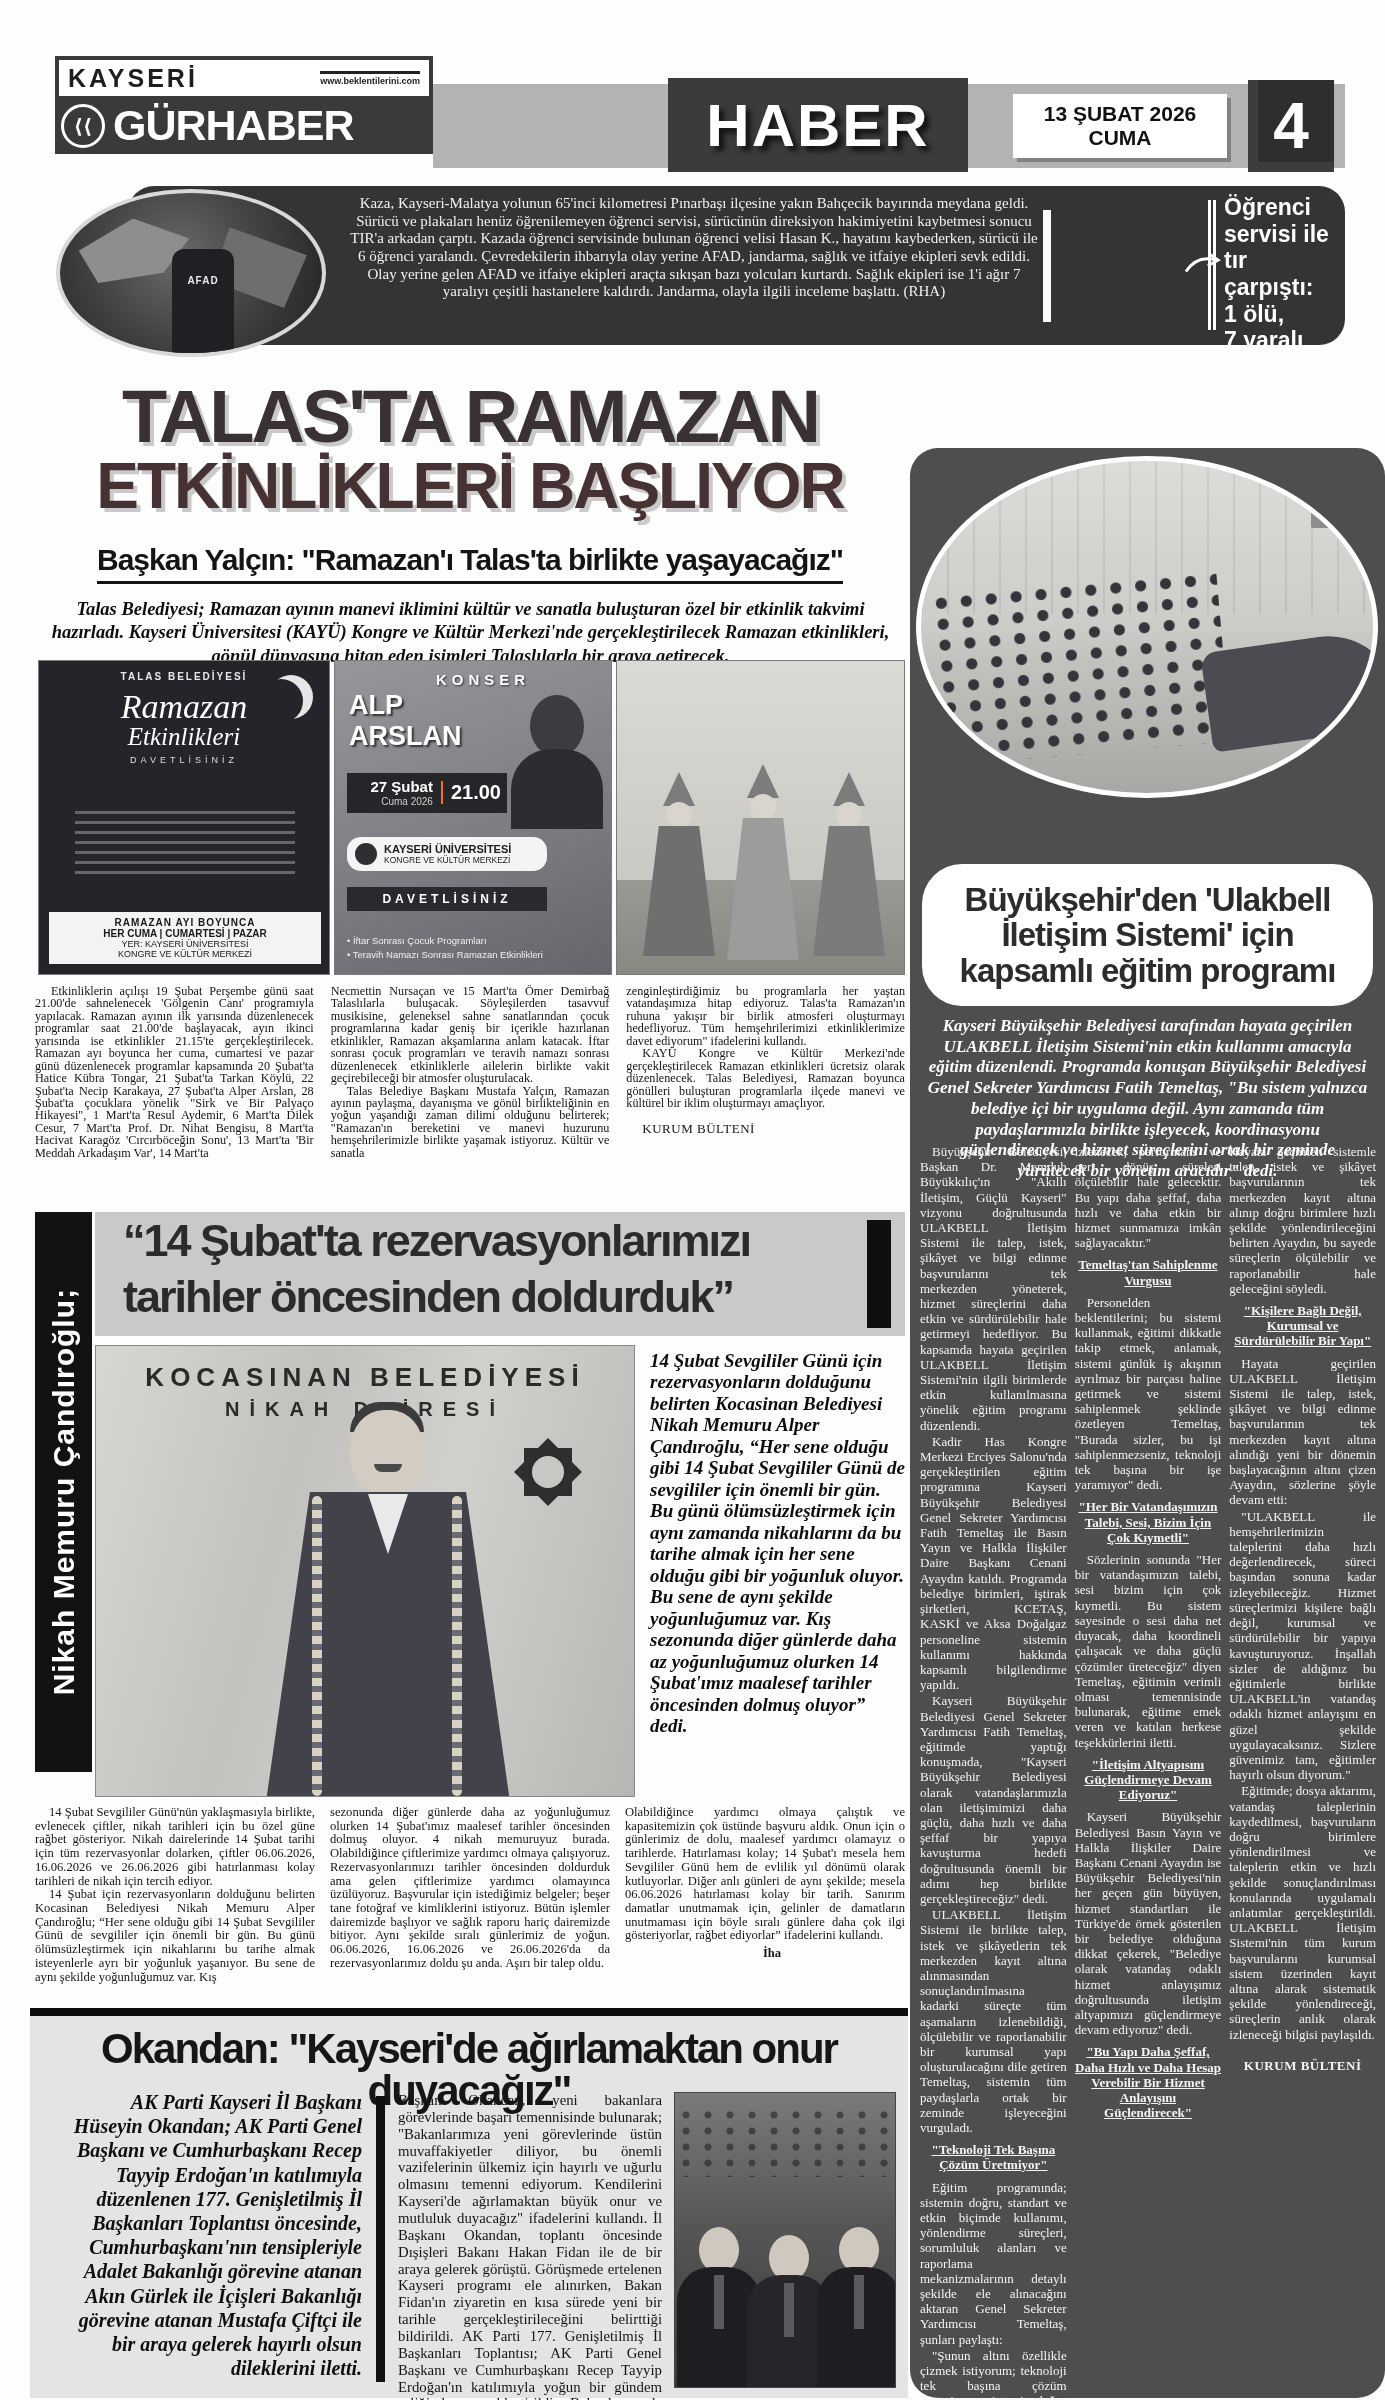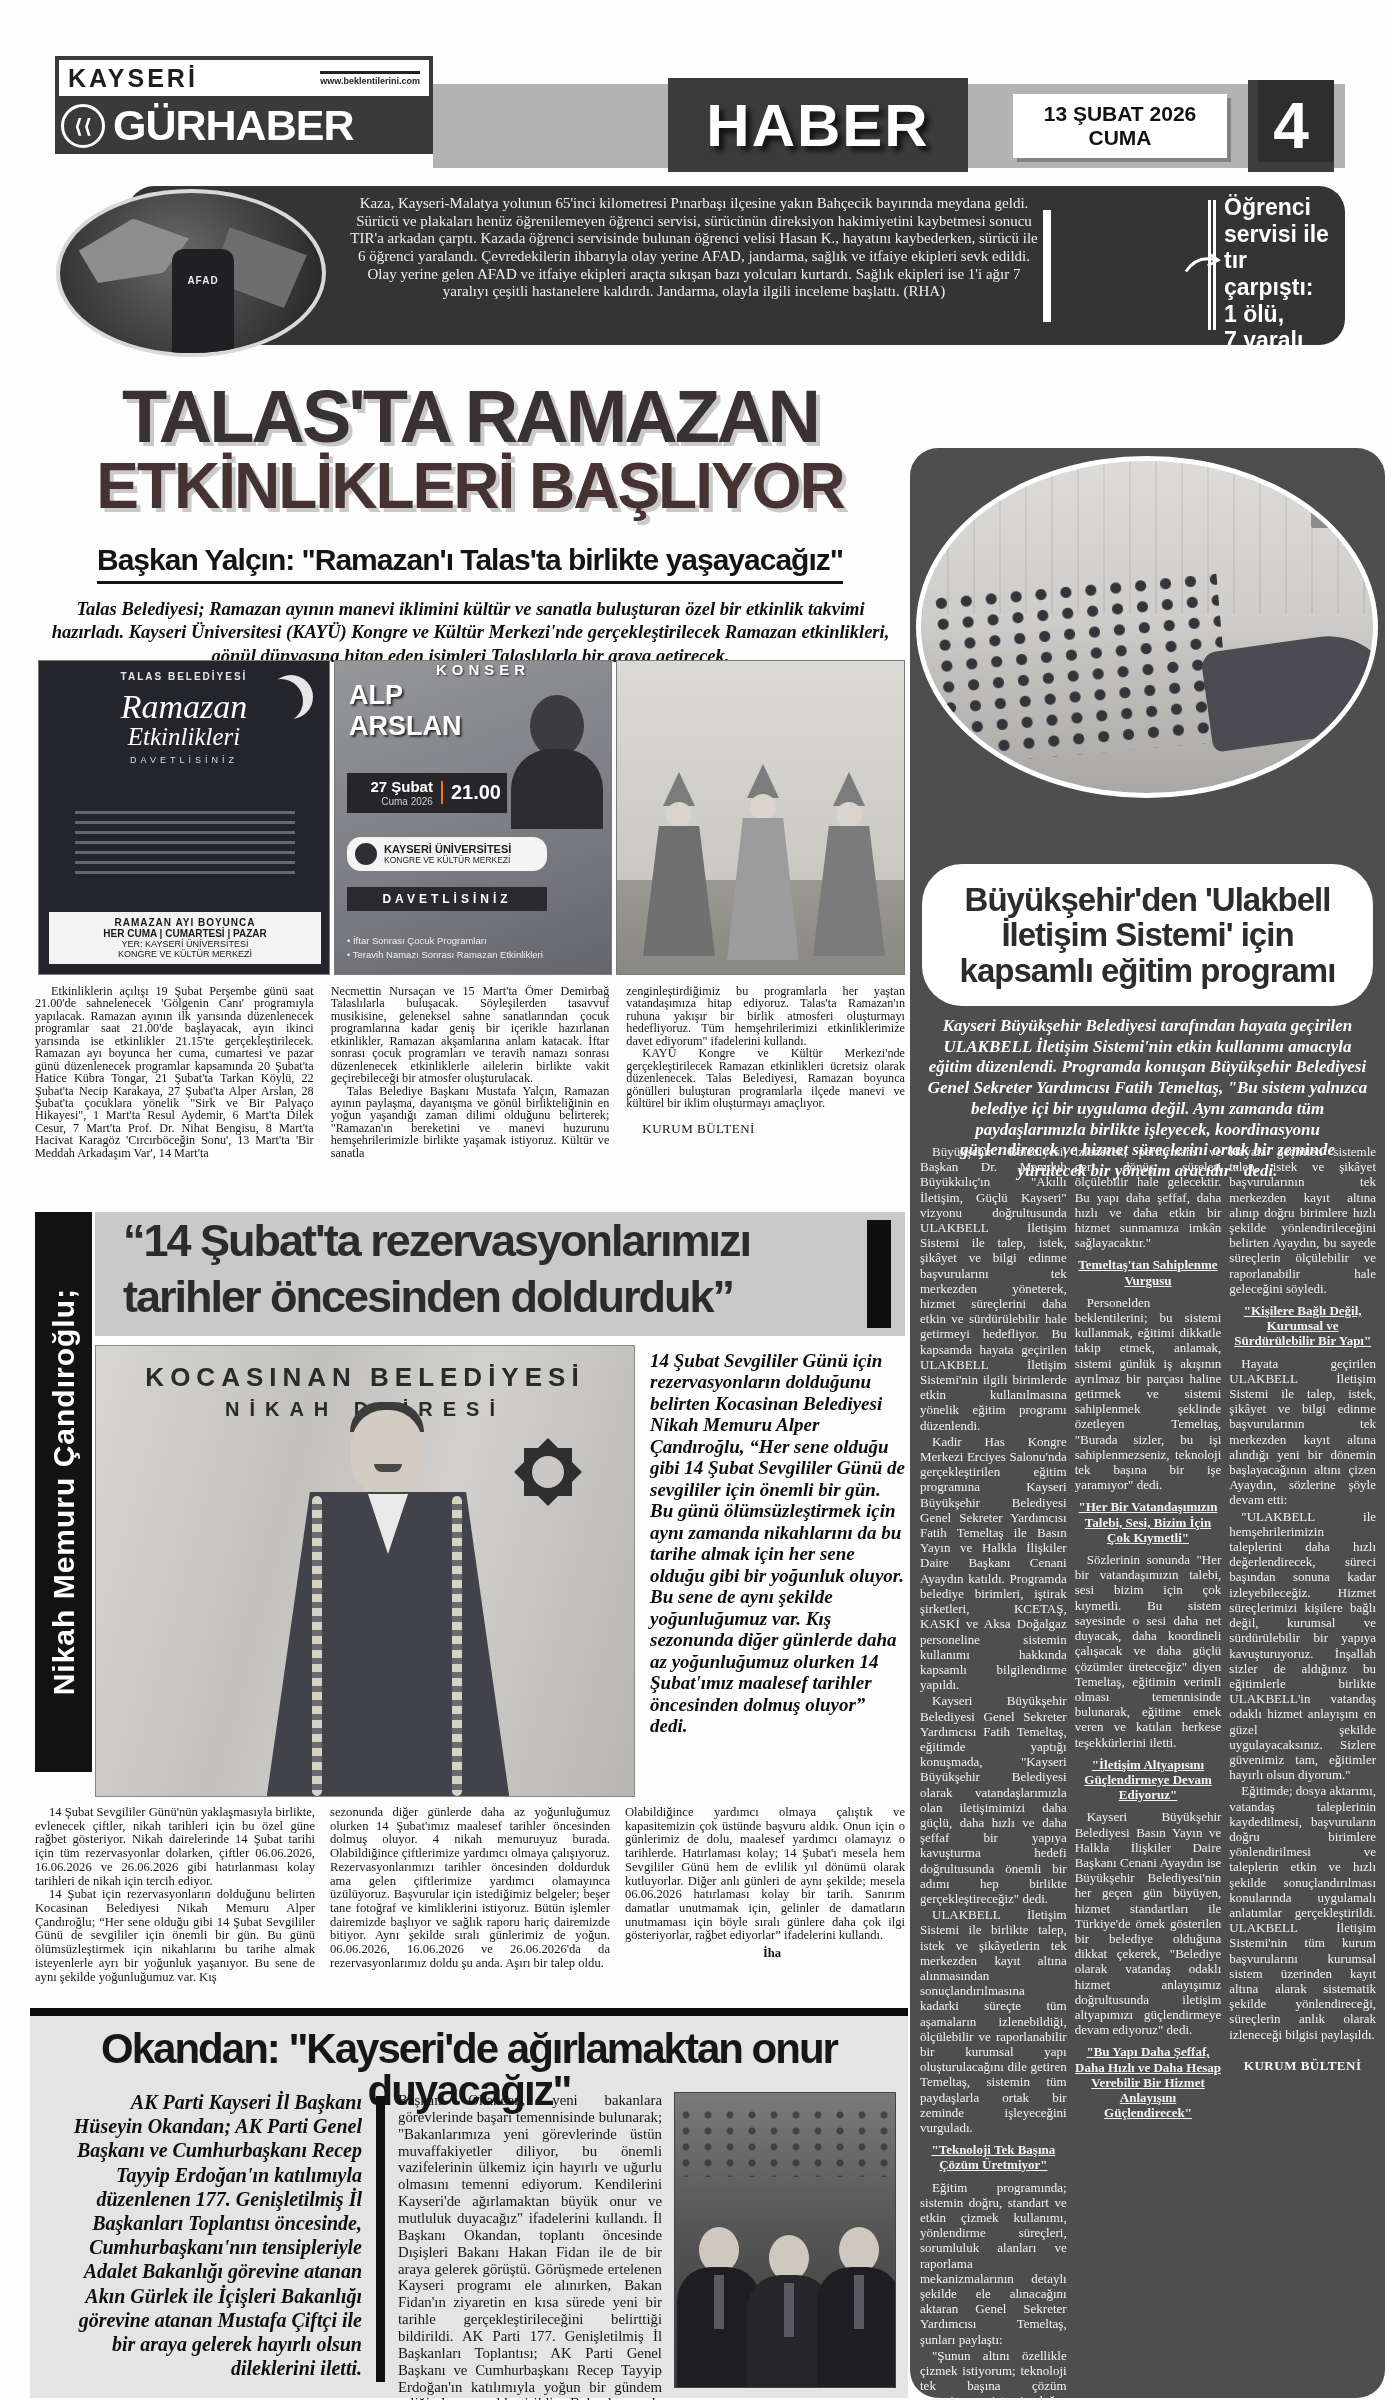--- a/index.html
+++ b/index.html
@@ -66,21 +66,21 @@
   .p1-foot{position:absolute;left:10px;bottom:10px;width:272px;background:#f3f3f3;color:#16181d;padding:5px 4px;}
   .p1-f1{font:bold 10px "Liberation Sans",sans-serif;letter-spacing:1px;}
   .p1-f2{font:bold 10px "Liberation Sans",sans-serif;}
   .p1-f3,.p1-f4{font:9px "Liberation Sans",sans-serif;}
 
   .poster2{position:absolute;left:334px;top:660px;width:278px;height:315px;border:1px solid #7a7a7a;overflow:hidden;color:#fff;
            background:linear-gradient(160deg,#96979b 0%,#7d7e83 55%,#65666b 100%);text-align:center;}
   .p2-port{position:absolute;right:8px;top:34px;width:92px;height:150px;}
   .p2-head{width:54px;height:62px;border-radius:50%;background:#3c3c40;margin:0 auto;}
   .p2-shou{width:92px;height:80px;border-radius:40px 40px 0 0;background:#2d2d31;margin-top:-8px;}
-  .p2-kick{font:bold 15px "Liberation Sans",sans-serif;letter-spacing:5px;text-shadow:1px 1px 2px #333;padding-left:20px;}
+  .p2-kick{margin-top:10px;font:bold 15px "Liberation Sans",sans-serif;letter-spacing:5px;text-shadow:1px 1px 2px #333;padding-left:20px;}
   .p2-name{margin-top:2px;font:bold 27px "Liberation Sans",sans-serif;letter-spacing:0;text-shadow:2px 2px 2px #333;text-align:left;padding-left:14px;width:170px;}
   .p2-daterow{position:absolute;left:12px;top:112px;width:160px;background:#26262a;display:flex;align-items:center;padding:6px;gap:8px;}
   .p2-date{font:bold 15px/1.1 "Liberation Sans",sans-serif;text-align:right;flex:1;}
   .p2-date small{display:block;font:10px "Liberation Sans",sans-serif;color:#cfcfcf;}
   .p2-time{font:bold 20px "Liberation Sans",sans-serif;border-left:2px solid #f97316;padding-left:8px;}
   .p2-venue{position:absolute;left:12px;top:176px;width:200px;background:#f4f4f4;color:#1c1c1f;border-radius:14px;padding:6px 8px;text-align:left;display:flex;gap:7px;align-items:center;}
   .p2-vlogo{width:22px;height:22px;border-radius:50%;background:#2f2f33;flex:0 0 auto;}
   .p2-v1{font:bold 11px "Liberation Sans",sans-serif;}
   .p2-v2{font:8.5px "Liberation Sans",sans-serif;}
   .p2-inv{position:absolute;left:12px;top:226px;width:200px;background:#2a2a2e;color:#fff;font:bold 12px "Liberation Sans",sans-serif;letter-spacing:4px;padding:5px 0;}
@@ -375,21 +375,21 @@
       <span>kapsamlı eğitim programı</span>
     </div>
     <p class="u-lead">Kayseri Büyükşehir Belediyesi tarafından hayata geçirilen ULAKBELL İletişim Sistemi'nin etkin kullanımı amacıyla eğitim düzenlendi. Programda konuşan Büyükşehir Belediyesi Genel Sekreter Yardımcısı Fatih Temeltaş, "Bu sistem yalnızca belediye içi bir uygulama değil. Aynı zamanda tüm paydaşlarımızla birlikte işleyecek, koordinasyonu güçlendirecek ve hizmet süreçlerini ortak bir zeminde yürütecek bir yönetim aracıdır" dedi.</p>
     <div class="u-cols">
       <div class="u-c">
         <p>Büyükşehir Belediyesi, Başkan Dr. Memduh Büyükkılıç'ın "Akıllı İletişim, Güçlü Kayseri" vizyonu doğrultusunda ULAKBELL İletişim Sistemi ile talep, istek, şikâyet ve bilgi edinme başvurularını tek merkezden yöneterek, hizmet süreçlerini daha etkin ve sürdürülebilir hale getirmeyi hedefliyor. Bu kapsamda hayata geçirilen ULAKBELL İletişim Sistemi'nin ilgili birimlerde etkin kullanılmasına yönelik eğitim programı düzenlendi.</p>
         <p>Kadir Has Kongre Merkezi Erciyes Salonu'nda gerçekleştirilen eğitim programına Kayseri Büyükşehir Belediyesi Genel Sekreter Yardımcısı Fatih Temeltaş ile Basın Yayın ve Halkla İlişkiler Daire Başkanı Cenani Ayaydın katıldı. Programda belediye birimleri, iştirak şirketleri, KCETAŞ, KASKİ ve Aksa Doğalgaz personeline sistemin kullanımı hakkında kapsamlı bilgilendirme yapıldı.</p>
         <p>Kayseri Büyükşehir Belediyesi Genel Sekreter Yardımcısı Fatih Temeltaş, eğitimde yaptığı konuşmada, "Kayseri Büyükşehir Belediyesi olarak vatandaşlarımızla olan iletişimimizi daha güçlü, daha hızlı ve daha şeffaf bir yapıya kavuşturma hedefi doğrultusunda önemli bir adımı hep birlikte gerçekleştireceğiz" dedi.</p>
         <p>ULAKBELL İletişim Sistemi ile birlikte talep, istek ve şikâyetlerin tek merkezden kayıt altına alınmasından sonuçlandırılmasına kadarki süreçte tüm aşamaların izlenebildiği, ölçülebilir ve raporlanabilir bir kurumsal yapı oluşturulacağını dile getiren Temeltaş, sistemin tüm paydaşlarla ortak bir zeminde işleyeceğini vurguladı.</p>
         <p class="u-h">"Teknoloji Tek Başına Çözüm Üretmiyor"</p>
-        <p>Eğitim programında; sistemin doğru, standart ve etkin çizmek kullanımı, yönlendirme süreçleri, sorumluluk alanları ve raporlama mekanizmalarının detaylı şekilde ele alınacağını aktaran Genel Sekreter Yardımcısı Temeltaş, şunları paylaştı:</p>
+        <p>Eğitim programında; sistemin doğru, standart ve etkin biçimde kullanımı, yönlendirme süreçleri, sorumluluk alanları ve raporlama mekanizmalarının detaylı şekilde ele alınacağını aktaran Genel Sekreter Yardımcısı Temeltaş, şunları paylaştı:</p>
         <p>"Şunun altını özellikle çizmek istiyorum; teknoloji tek başına çözüm üretmiyor, sistemi doğru kullanan ve süreci sahiplenen insan kaynağı ile değer üretiyor. Bu sistemle tüm başvurular tek merkezden yönetilecek, süreçler anlık olarak</p>
       </div>
       <div class="u-c">
         <p class="noind">izlenecek, performans ve geri dönüş süreleri ölçülebilir hale gelecektir. Bu yapı daha şeffaf, daha hızlı ve daha etkin bir hizmet sunmamıza imkân sağlayacaktır."</p>
         <p class="u-h">Temeltaş'tan Sahiplenme Vurgusu</p>
         <p>Personelden beklentilerini; bu sistemi kullanmak, eğitimi dikkatle takip etmek, anlamak, sistemi günlük iş akışının ayrılmaz bir parçası haline getirmek ve sistemi sahiplenmek şeklinde özetleyen Temeltaş, "Burada sizler, bu işi sahiplenmezseniz, teknoloji tek başına bir işe yaramıyor" dedi.</p>
         <p class="u-h">"Her Bir Vatandaşımızın Talebi, Sesi, Bizim İçin Çok Kıymetli"</p>
         <p>Sözlerinin sonunda "Her bir vatandaşımızın talebi, sesi bizim için çok kıymetli. Bu sistem sayesinde o sesi daha net duyacak, daha koordineli çalışacak ve daha güçlü çözümler üreteceğiz" diyen Temeltaş, eğitimin verimli olması temennisinde bulunarak, eğitime emek veren ve katılan herkese teşekkürlerini iletti.</p>
         <p class="u-h">"İletişim Altyapısını Güçlendirmeye Devam Ediyoruz"</p>
         <p>Kayseri Büyükşehir Belediyesi Basın Yayın ve Halkla İlişkiler Daire Başkanı Cenani Ayaydın ise Büyükşehir Belediyesi'nin her geçen gün büyüyen, hizmet standartları ile Türkiye'de örnek gösterilen bir belediye olduğuna dikkat çekerek, "Belediye olarak vatandaş odaklı hizmet anlayışımız doğrultusunda iletişim altyapımızı güçlendirmeye devam ediyoruz" dedi.</p>

